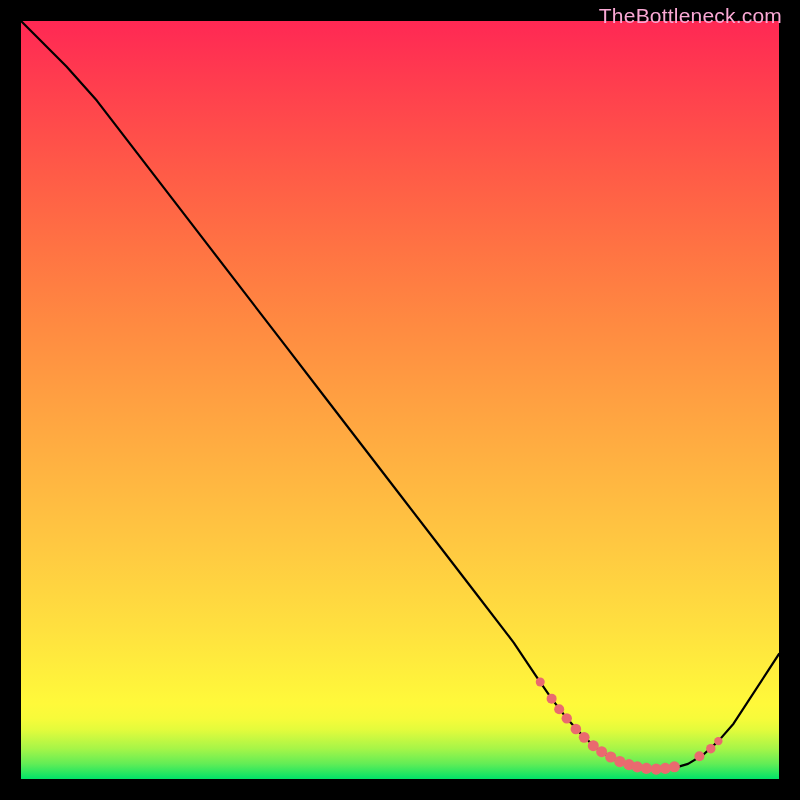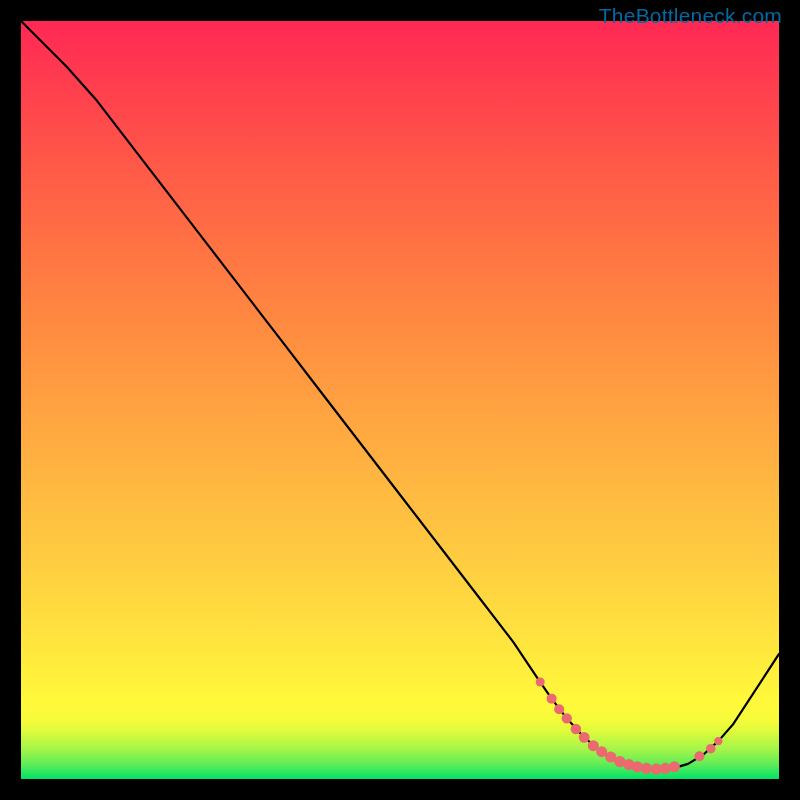--- a/index.html
+++ b/index.html
@@ -8,21 +8,21 @@
     height: 800px;
     background: #000;
     position: relative;
     font-family: Arial, sans-serif;
     overflow: hidden;
   }
   .watermark {
     position: absolute;
     top: 4px;
     right: 18px;
-    color: #0369a1;
+    color: #f9a8d4;
     font-size: 21px;
     font-weight: 500;
     letter-spacing: 0.2px;
     z-index: 10;
   }
   .plot-area {
     position: absolute;
     left: 21px;
     top: 21px;
     width: 758px;

